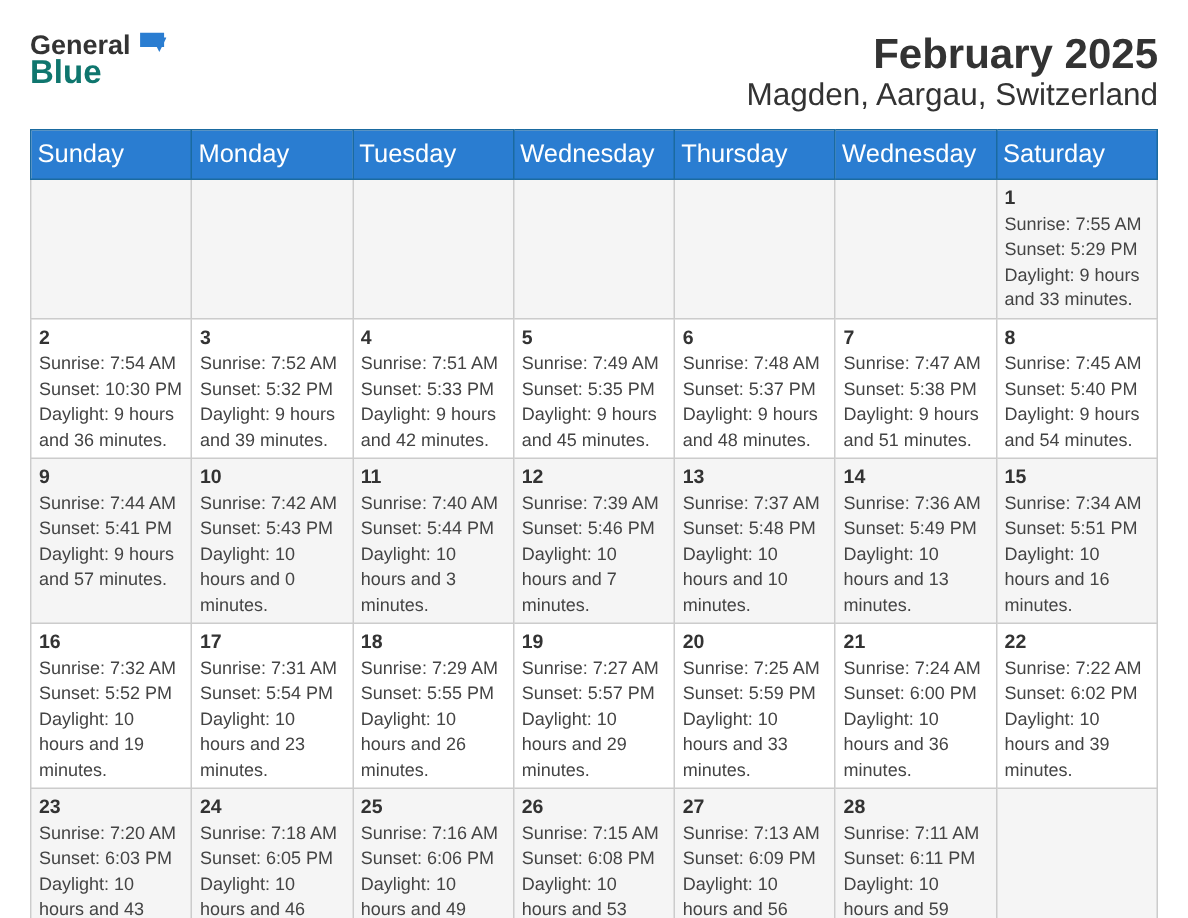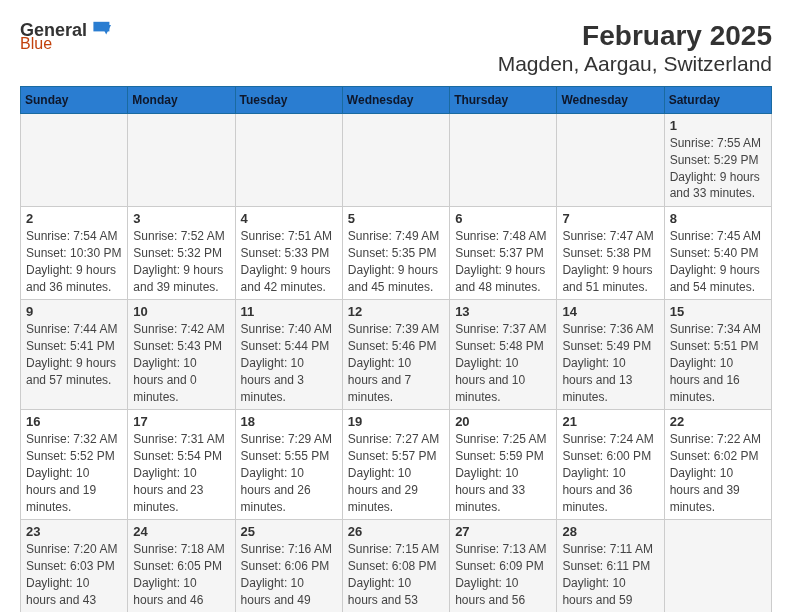--- a/index.html
+++ b/index.html
@@ -19,23 +19,23 @@
     .logo {
       display: flex;
       gap: 4px;
     }
     .logo-text-general {
       font-size: 18px;
       font-weight: bold;
       color: #333;
     }
     .logo-text-blue {
-      font-size: 16px;
-      font-weight: normal;
-      color: #c2410c;
+      font-size: 22px;
+      font-weight: bold;
+      color: #0f766e;
     }
     .logo-icon {
       width: 24px;
       height: 20px;
       position: relative;
       top: -2px;
     }
     .title-section {
       text-align: right;
     }
@@ -48,23 +48,23 @@
       font-size: 21px;
       color: #333;
     }
     table {
       width: 100%;
       border-collapse: collapse;
       table-layout: fixed;
     }
     thead tr th {
       background-color: #2a7dd1;
-      color: #0f172a;
-      font-size: 12px;
-      font-weight: bold;
+      color: #ffffff;
+      font-size: 17px;
+      font-weight: normal;
       padding: 6px 4px;
       text-align: left;
       border: 1px solid #1a6aa0;
     }
     tbody tr td {
       border: 1px solid #ccc;
       vertical-align: top;
       padding: 4px 5px;
       font-size: 10.5px;
       color: #333;

